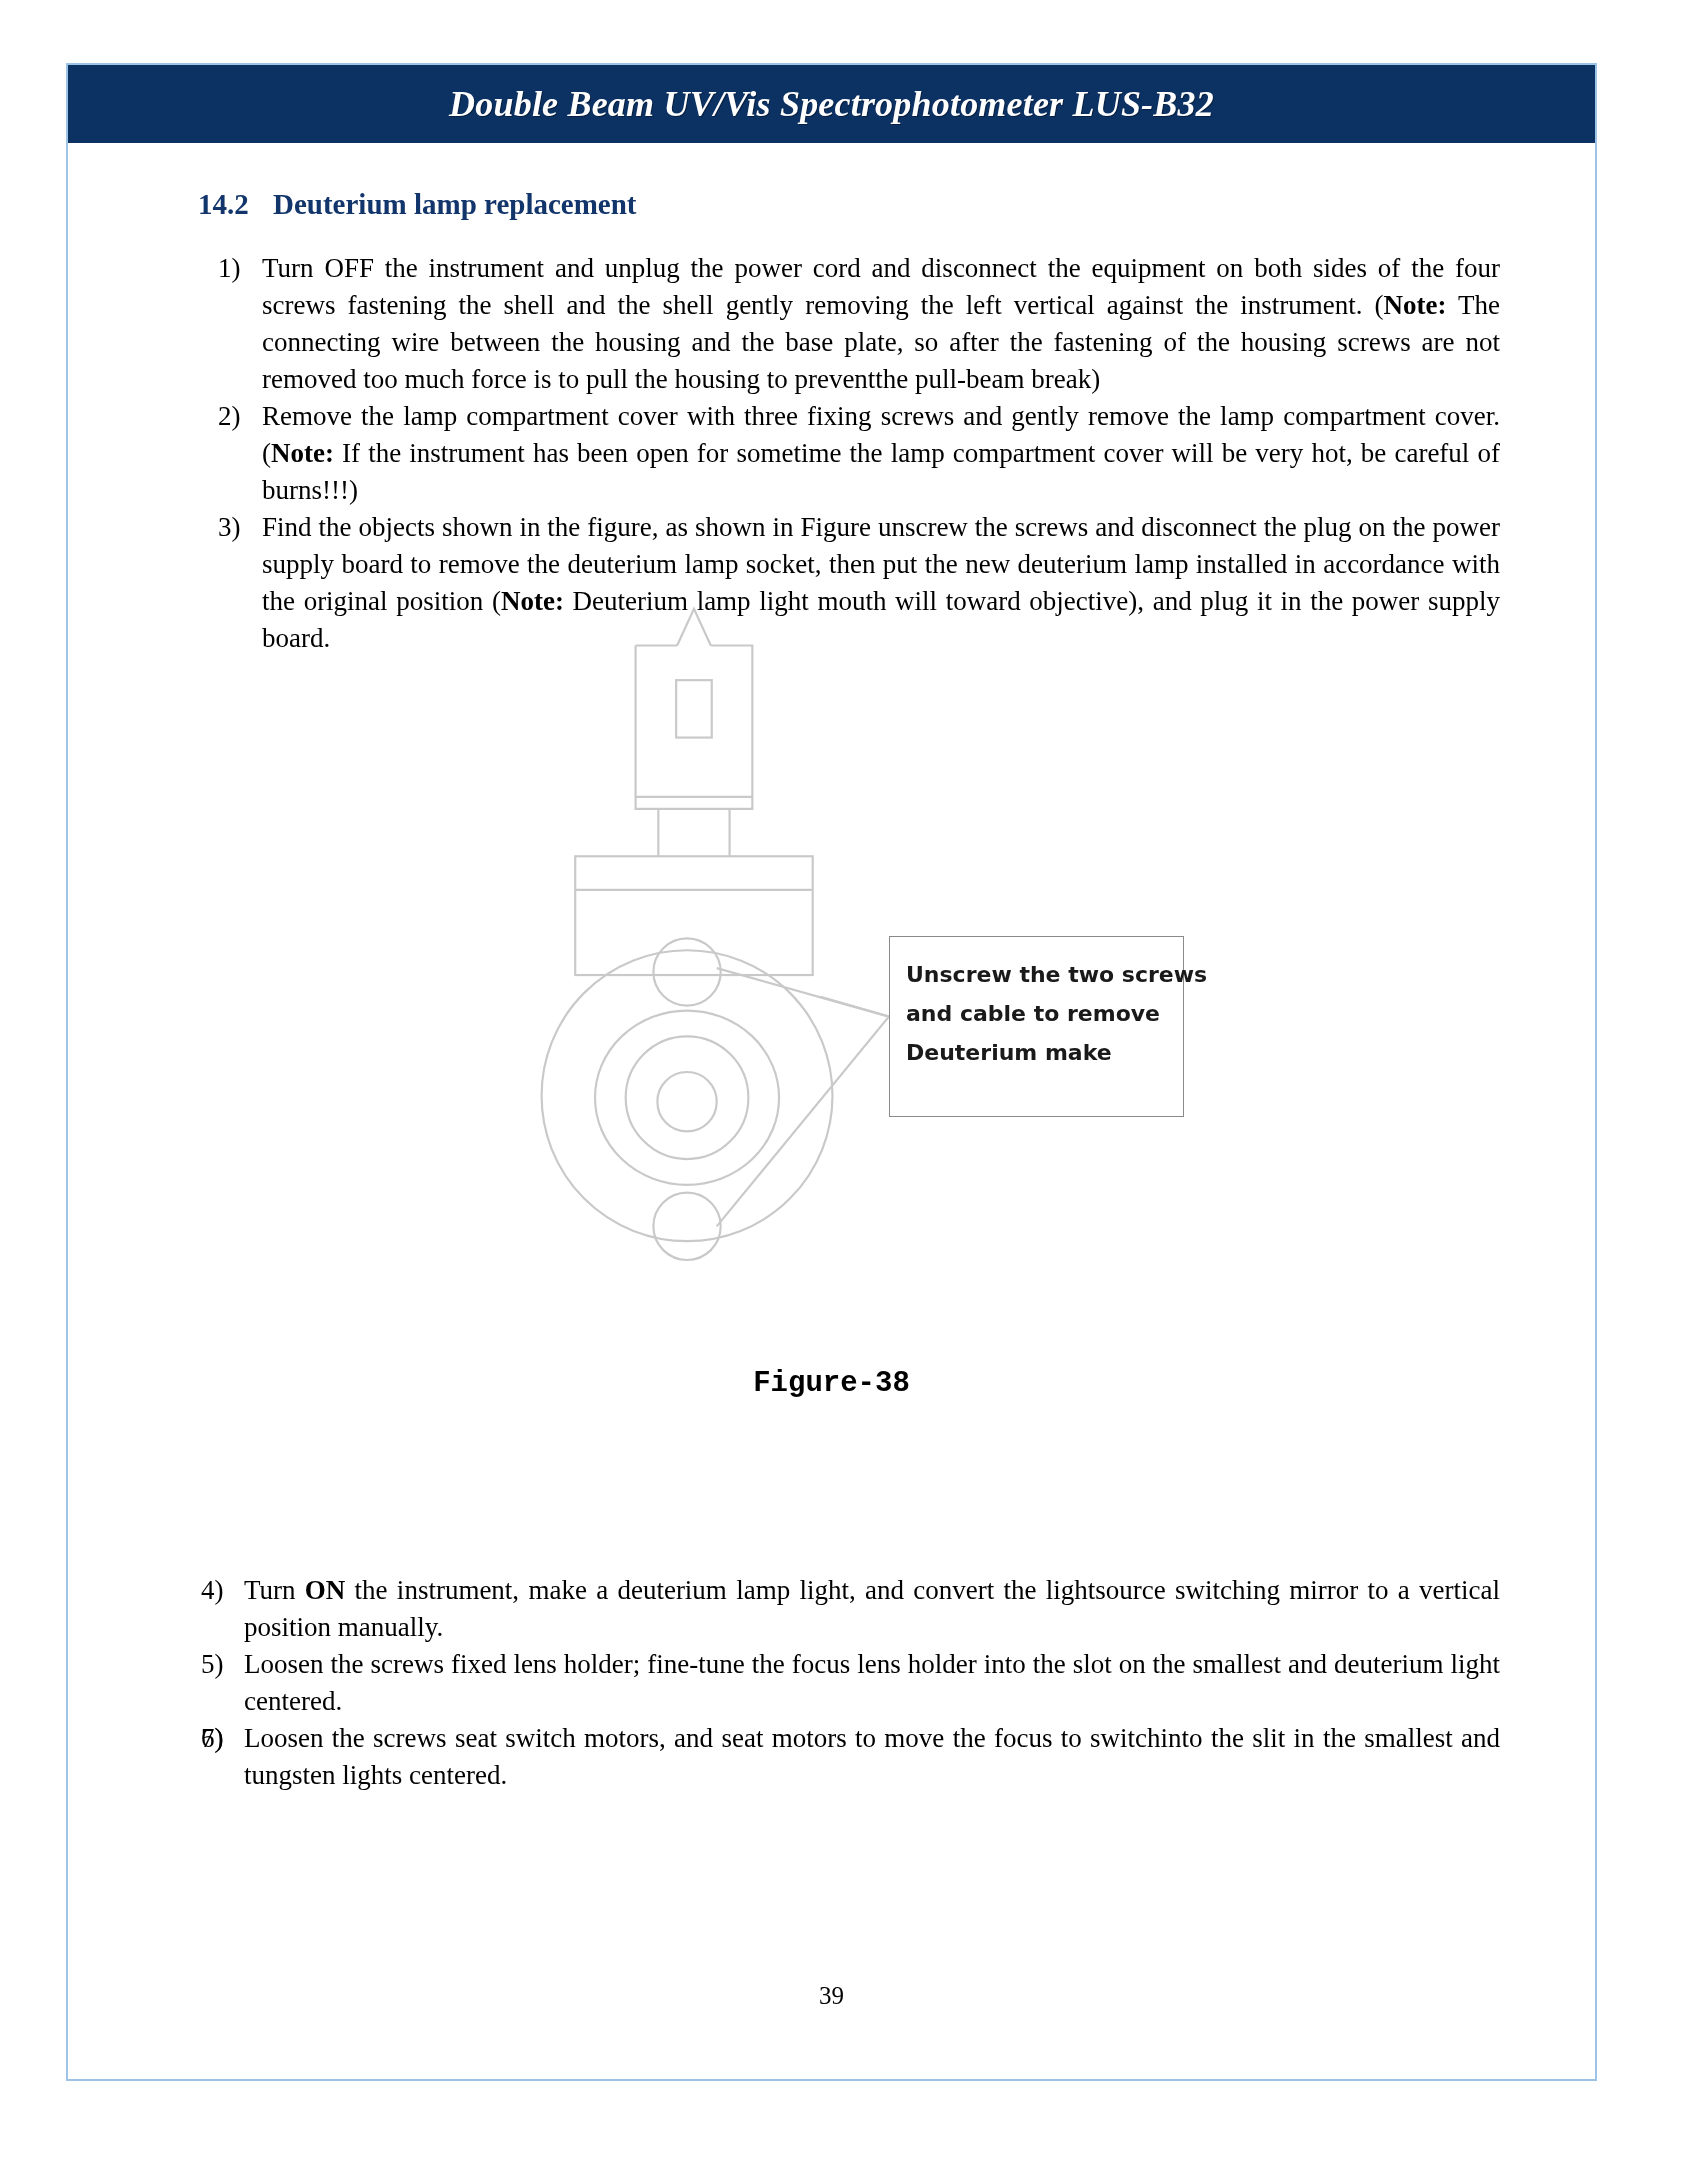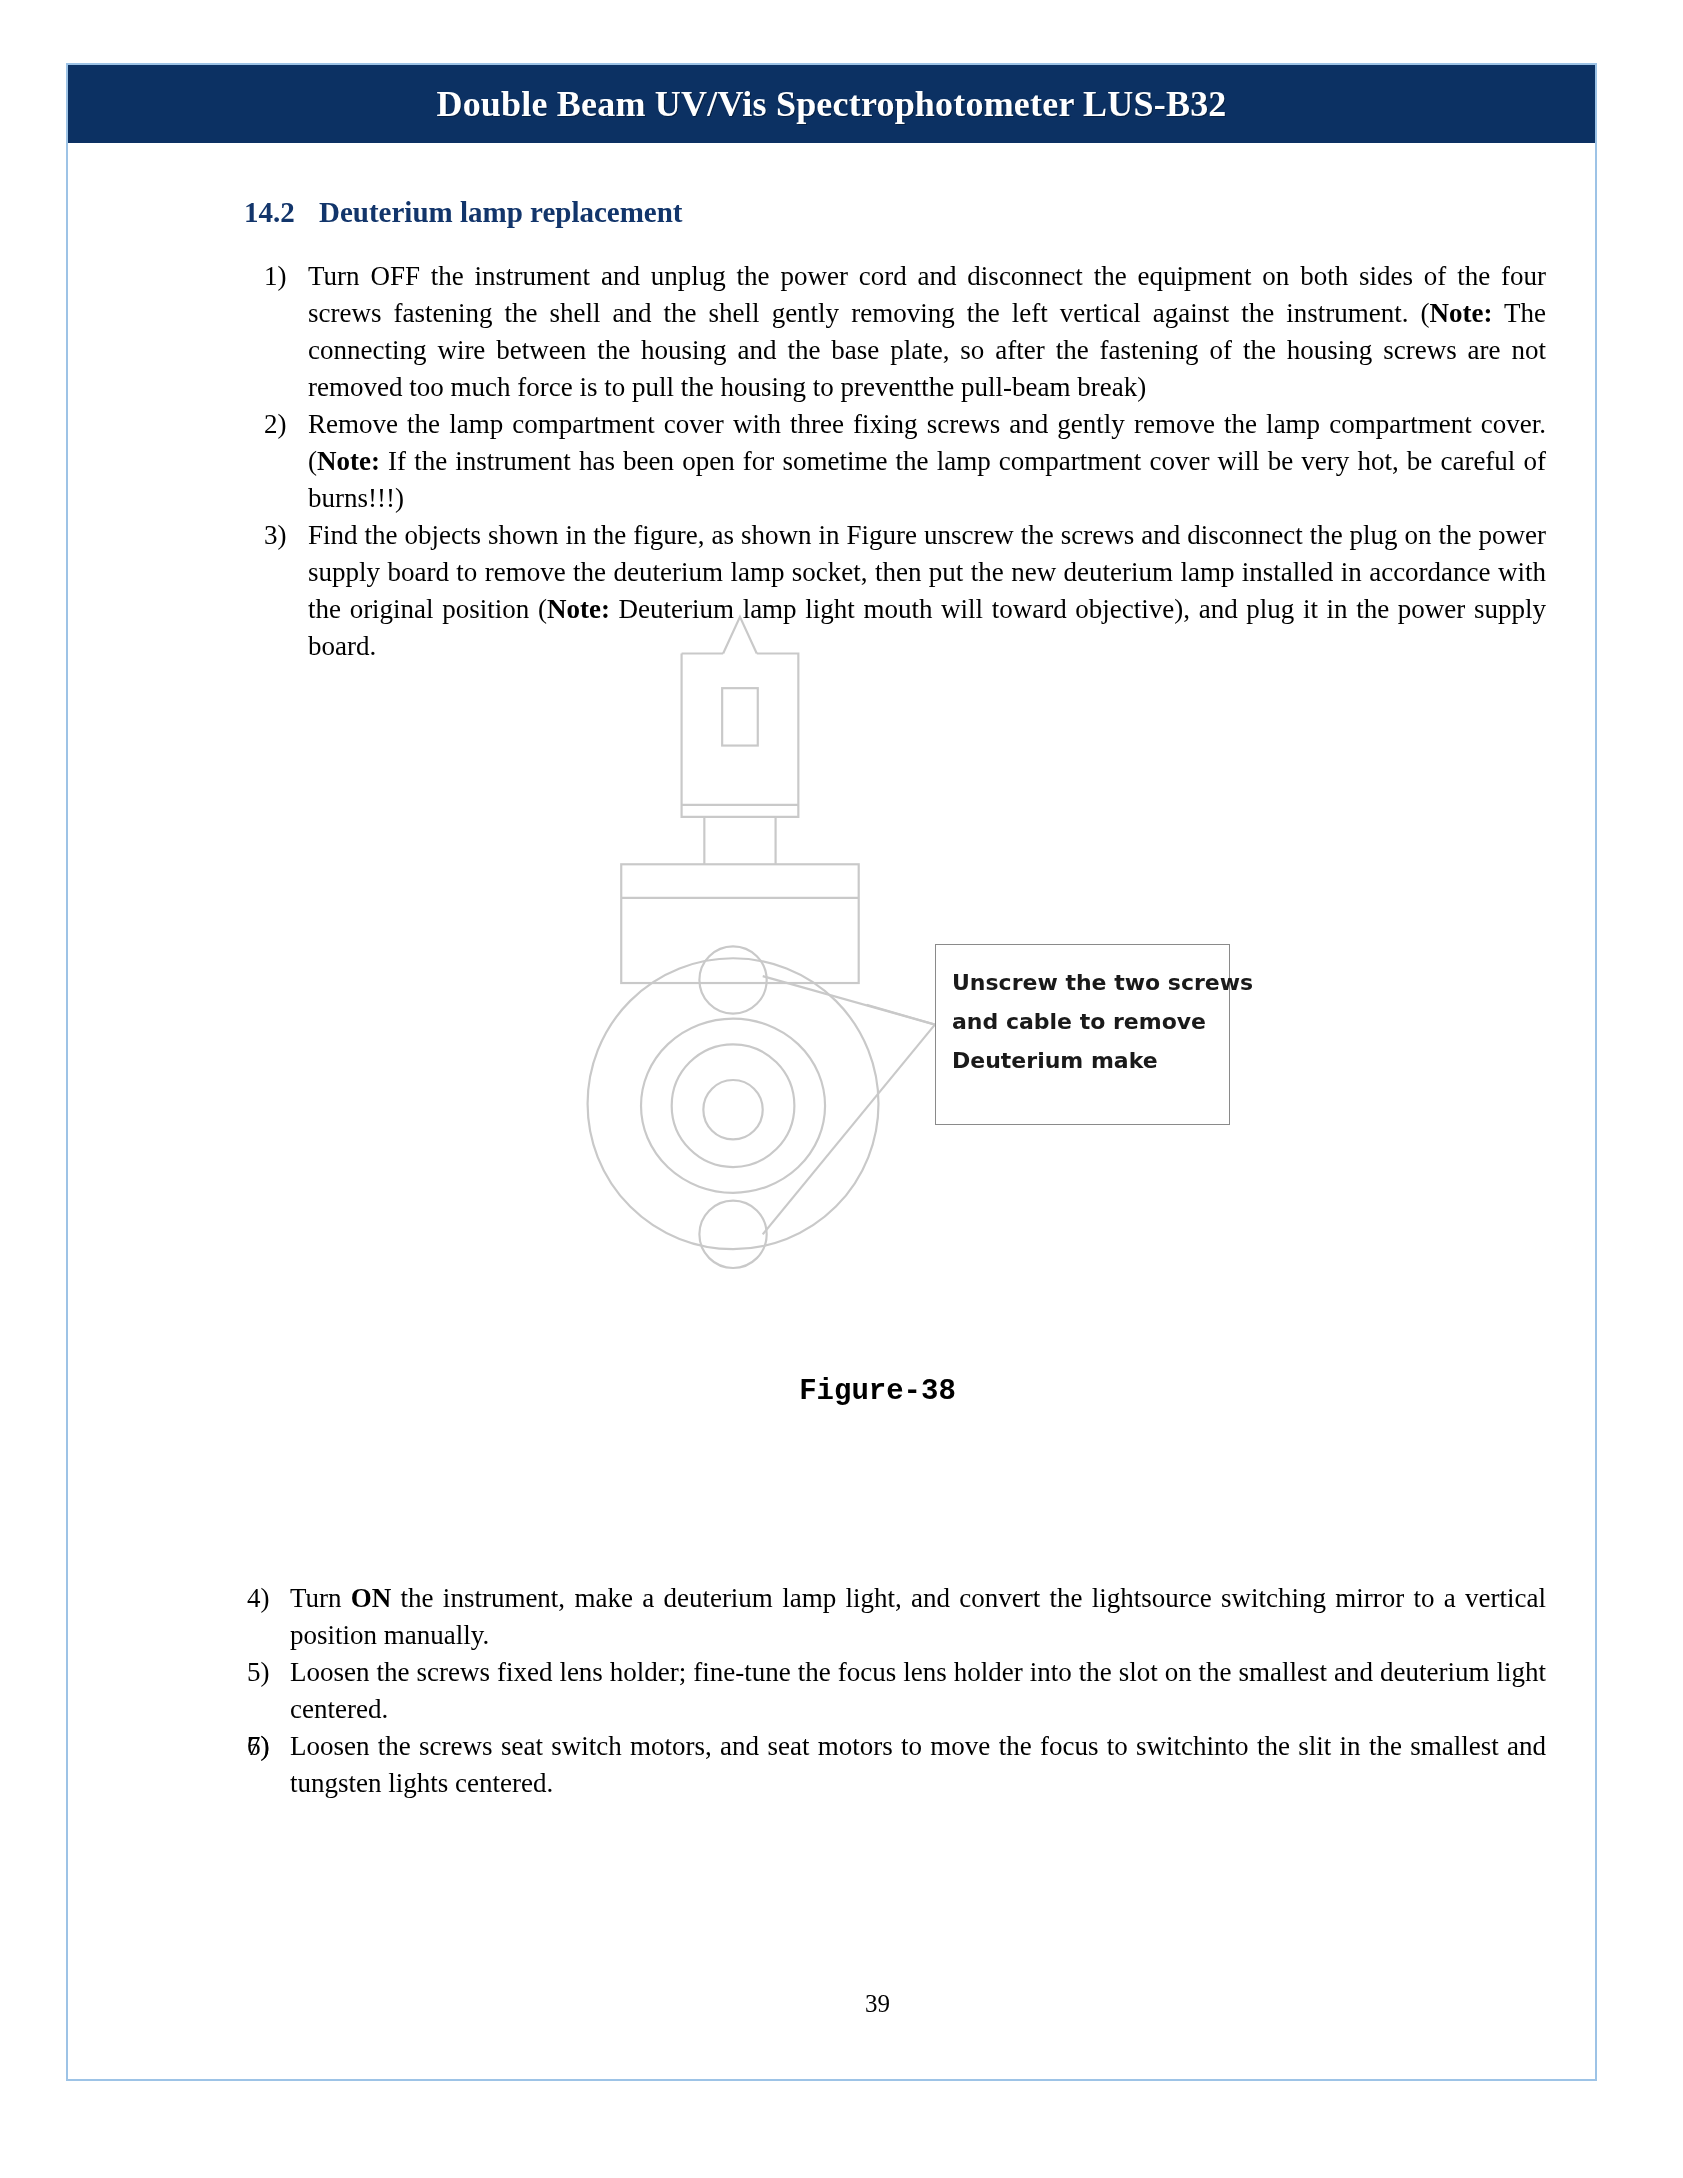--- a/index.html
+++ b/index.html
@@ -48,30 +48,30 @@
     box-sizing: border-box;
   }
   .header-title {
     color: #ffffff;
     font-family: "Liberation Serif", serif;
     font-weight: bold;
     font-size: 36px;
     letter-spacing: 0.2px;
     text-shadow: 1px 1px 0 rgba(0,0,0,0.35);
     white-space: nowrap;
+    font-style: italic;
   }
 
   
   .content {
     position: absolute;
     left: 68px;
-    top: 144px;
+    top: 136px;
     width: 1377px;
     height: 1935px;
-    margin-left: 46px;
   }
 
   .section-heading {
     position: absolute;
     left: 130px;
     top: 52px;
     color: #12356b;
     font-family: "Liberation Serif", serif;
     font-weight: bold;
     font-size: 29px;

